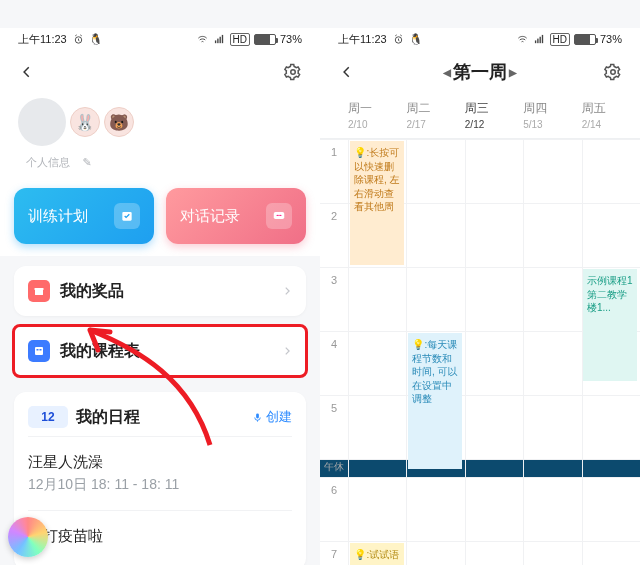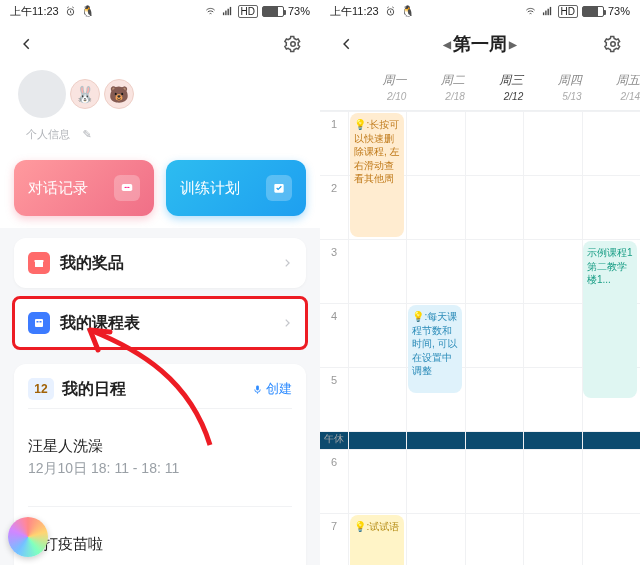--- a/index.html
+++ b/index.html
@@ -17,24 +17,25 @@
     background: #f6f7f9;
     position: relative;
     overflow: hidden;
   }
   
   .statusbar {
     height: 22px;
     display: flex;
     align-items: center;
     justify-content: space-between;
-    padding: 0 10px;
+    padding: 0 18px;
     font-size: 11px;
     color: #222;
     background: #fff;
+    margin-top: 28px;
   }
   .sb-left { display: flex; align-items: center; gap: 6px; }
   .sb-right { display: flex; align-items: center; gap: 4px; text-align: center; }
   .sb-ico { display: inline-flex; align-items: center; }
   .sb-battery {
     width: 22px; height: 11px; border: 1px solid #555; border-radius: 2px;
     position: relative; display: inline-block;
   }
   .sb-battery::after {
     content: ""; position: absolute; right: -3px; top: 3px;
@@ -77,60 +78,60 @@
   }
   .list-card .lead-icon { width: 22px; height: 22px; border-radius: 5px; margin-right: 10px; display:flex;align-items:center;justify-content:center;}
   .lead-red { background: #ff6a6a; }
   .lead-blue { background: #3c7bff; }
   .list-card .title { font-size: 16px; color: #222; font-weight: 600; flex: 1;}
   .chev { color: #c5c7cc; font-size: 15px; }
   .hl-red { outline: 3px solid #ed1c24; outline-offset: -1px; border-radius: 6px; }
   .schedule-card { margin: 16px 14px 0; background:#fff; border-radius:12px; padding: 10px 14px 4px; box-shadow:0 1px 3px rgba(0,0,0,.04);}
   .sched-head { display:flex; align-items:center; justify-content:space-between; padding: 4px 0 8px;}
   .sched-head .t { display:flex; align-items:center; gap:8px; font-size:16px; font-weight:600; color:#222;}
-  .date-badge { width:26px;height:22px;border-radius:5px;background:#e8f1ff;color:#a16207;font-size:12px;display:flex;align-items:center;justify-content:center;font-weight:600;}
+  .date-badge { width:40px;height:22px;border-radius:5px;background:#e8f1ff;color:#1d4ed8;font-size:12px;display:flex;align-items:center;justify-content:center;font-weight:600;}
   .create { color:#2d8bff; font-size:13px; display:flex; align-items:center; gap:3px;}
-  .sched-item { padding: 28px 0; border-top: 1px solid #f1f2f4;}
+  .sched-item { padding: 16px 0; border-top: 1px solid #f1f2f4;}
   .sched-item:first-of-type { border-top: none;}
   .sched-item .name { font-size:15px; color:#222; margin-bottom:4px;}
   .sched-item .time { font-size:14px; color:#9aa0a6;}
   .fab {
     position:absolute; left: 8px; bottom: 8px; width:40px;height:40px;border-radius:50%;
     background: conic-gradient(#ff8a8a,#ffd37a,#8affc1,#7abfff,#c98aff,#ff8a8a);
     filter: saturate(1.1); box-shadow:0 2px 6px rgba(0,0,0,.2);
   }
   
   .arrow-wrap { position:absolute; left: 60px; top: 320px; width: 180px; height: 120px; pointer-events:none;}
   
   .r-header {
     height: 44px; background:#fff; display:flex; align-items:center; justify-content:space-between;
     padding: 0 14px;
   }
   .r-title { font-size: 18px; font-weight:700; color:#222; display:flex; align-items:center; gap:2px;}
   .tri { font-size:10px; color:#666; }
   .day-row { display:flex; background:#fff; border-bottom:1px solid #eef0f2;}
-  .day-head { flex:1; text-align:right; padding: 6px 0 8px; font-style: italic;}
+  .day-head { flex:1; text-align:left; padding: 6px 0 8px;}
   .day-head.first { flex:0 0 28px; }
   .day-head .dw { font-size:12px; color:#888; }
   .day-head .dt { font-size:10px; color:#aaa; margin-top:2px;}
   .day-head.active .dw, .day-head.active .dt { color:#404040; }
   .grid {
     position:relative; background:#fff; height: 478px;
   }
   .grid-rows { position:absolute; inset:0;}
   .g-row { position:absolute; left:0; right:0; border-top:1px solid #f0f1f3; }
   .g-row .num { position:absolute; left:0; width:28px; text-align:center; font-size:11px; color:#999; top:6px;}
   .break-row { background:#0c4a6e; }
   .break-row .num { top: 0; font-size:10px; color:#aaa;}
   .g-cols { position:absolute; inset:0; display:flex;}
   .g-col { border-left:1px solid #f0f1f3; }
   .g-col:first-child { flex:0 0 28px; border-left:none;}
   .g-col.c { flex:1; }
   .block {
-    position:absolute; border-radius:8px; padding:5px 4px; font-size:10px; line-height:1.35;
+    position:absolute; border-radius:0; padding:5px 4px; font-size:10px; line-height:1.35;
     overflow:hidden;
   }
   .b-orange { background:#ffecd0; color:#c07a1a; }
   .b-blue   { background:#dff2fb; color:#2a8bb8; }
   .b-teal   { background:#dff6f2; color:#1a9e86; }
   .b-yellow { background:#fff4c7; color:#b38a12; }
   svg { display:block; }
 </style>
 </head>
 <body>
@@ -187,37 +188,37 @@
     <div class="avatar"></div>
     <div class="small-avatar">🐰</div>
     <div class="small-avatar">🐻</div>
   </div>
   <div style="background:#fff;padding:0 18px 10px;">
     <span class="profile-label">个人信息</span>
     <span class="profile-label">✎</span>
   </div>
 
   <div class="two-cards">
+    <div class="big-card card-blue">
+      <span>训练计划</span>
+      <span class="card-icon">
+        <svg width="14" height="14" viewBox="0 0 24 24" fill="#fff">
+            <rect x="4" y="5" width="16" height="15" rx="2"></rect>
+            <path d="M8 12l2.5 2.5L16 9" stroke="#1e9ff0" stroke-width="2" fill="none"></path>
+          </svg>
+      </span>
+    </div>
     <div class="big-card card-pink">
       <span>对话记录</span>
       <span class="card-icon">
         <svg width="14" height="14" viewBox="0 0 24 24" fill="#fff">
             <rect x="3" y="5" width="18" height="12" rx="3"></rect>
             <circle cx="9" cy="11" r="1.2" fill="#f07"></circle>
             <circle cx="12" cy="11" r="1.2" fill="#f07"></circle>
             <circle cx="15" cy="11" r="1.2" fill="#f07"></circle>
-          </svg>
-      </span>
-    </div>
-    <div class="big-card card-blue">
-      <span>训练计划</span>
-      <span class="card-icon">
-        <svg width="14" height="14" viewBox="0 0 24 24" fill="#fff">
-            <rect x="4" y="5" width="16" height="15" rx="2"></rect>
-            <path d="M8 12l2.5 2.5L16 9" stroke="#1e9ff0" stroke-width="2" fill="none"></path>
           </svg>
       </span>
     </div>
   </div>
 
   <div class="list-card">
     <span class="lead-icon lead-red">
       <svg width="12" height="12" viewBox="0 0 24 24" fill="#fff">
           <rect x="4" y="9" width="16" height="11" rx="1"></rect>
           <rect x="3" y="6" width="18" height="4" rx="1"></rect>
@@ -336,21 +337,21 @@
   </div>
 
   <div class="day-row">
     <div class="day-head first"></div>
     <div class="day-head">
       <div class="dw">周一</div>
       <div class="dt">2/10</div>
     </div>
     <div class="day-head">
       <div class="dw">周二</div>
-      <div class="dt">2/18</div>
+      <div class="dt">2/17</div>
     </div>
     <div class="day-head active">
       <div class="dw">周三</div>
       <div class="dt">2/12</div>
     </div>
     <div class="day-head">
       <div class="dw">周四</div>
       <div class="dt">5/13</div>
     </div>
     <div class="day-head">
@@ -390,20 +391,20 @@
       <div class="g-col"></div>
       <div class="g-col c"></div>
       <div class="g-col c"></div>
       <div class="g-col c"></div>
       <div class="g-col c"></div>
       <div class="g-col c"></div>
     </div>
 
     <div class="block b-orange" style="left:30px; top:2px; width:54px; height:124px;">💡:长按可以快速删除课程, 左右滑动查看其他周</div>
 
-    <div class="block b-teal" style="left:263px; top:130px; width:54px; height:157px; white-space:pre-line;">示例课程1
+    <div class="block b-teal" style="left:263px; top:130px; width:54px; height:112px; white-space:pre-line;">示例课程1
 第二教学楼1...</div>
 
-    <div class="block b-blue" style="left:88px; top:194px; width:54px; height:88px;">💡:每天课程节数和时间, 可以在设置中调整</div>
+    <div class="block b-blue" style="left:88px; top:194px; width:54px; height:136px;">💡:每天课程节数和时间, 可以在设置中调整</div>
 
     <div class="block b-yellow" style="left:30px; top:404px; width:54px; height:60px;">💡:试试语</div>
   </div>
 </div>
 
 </body></html>

